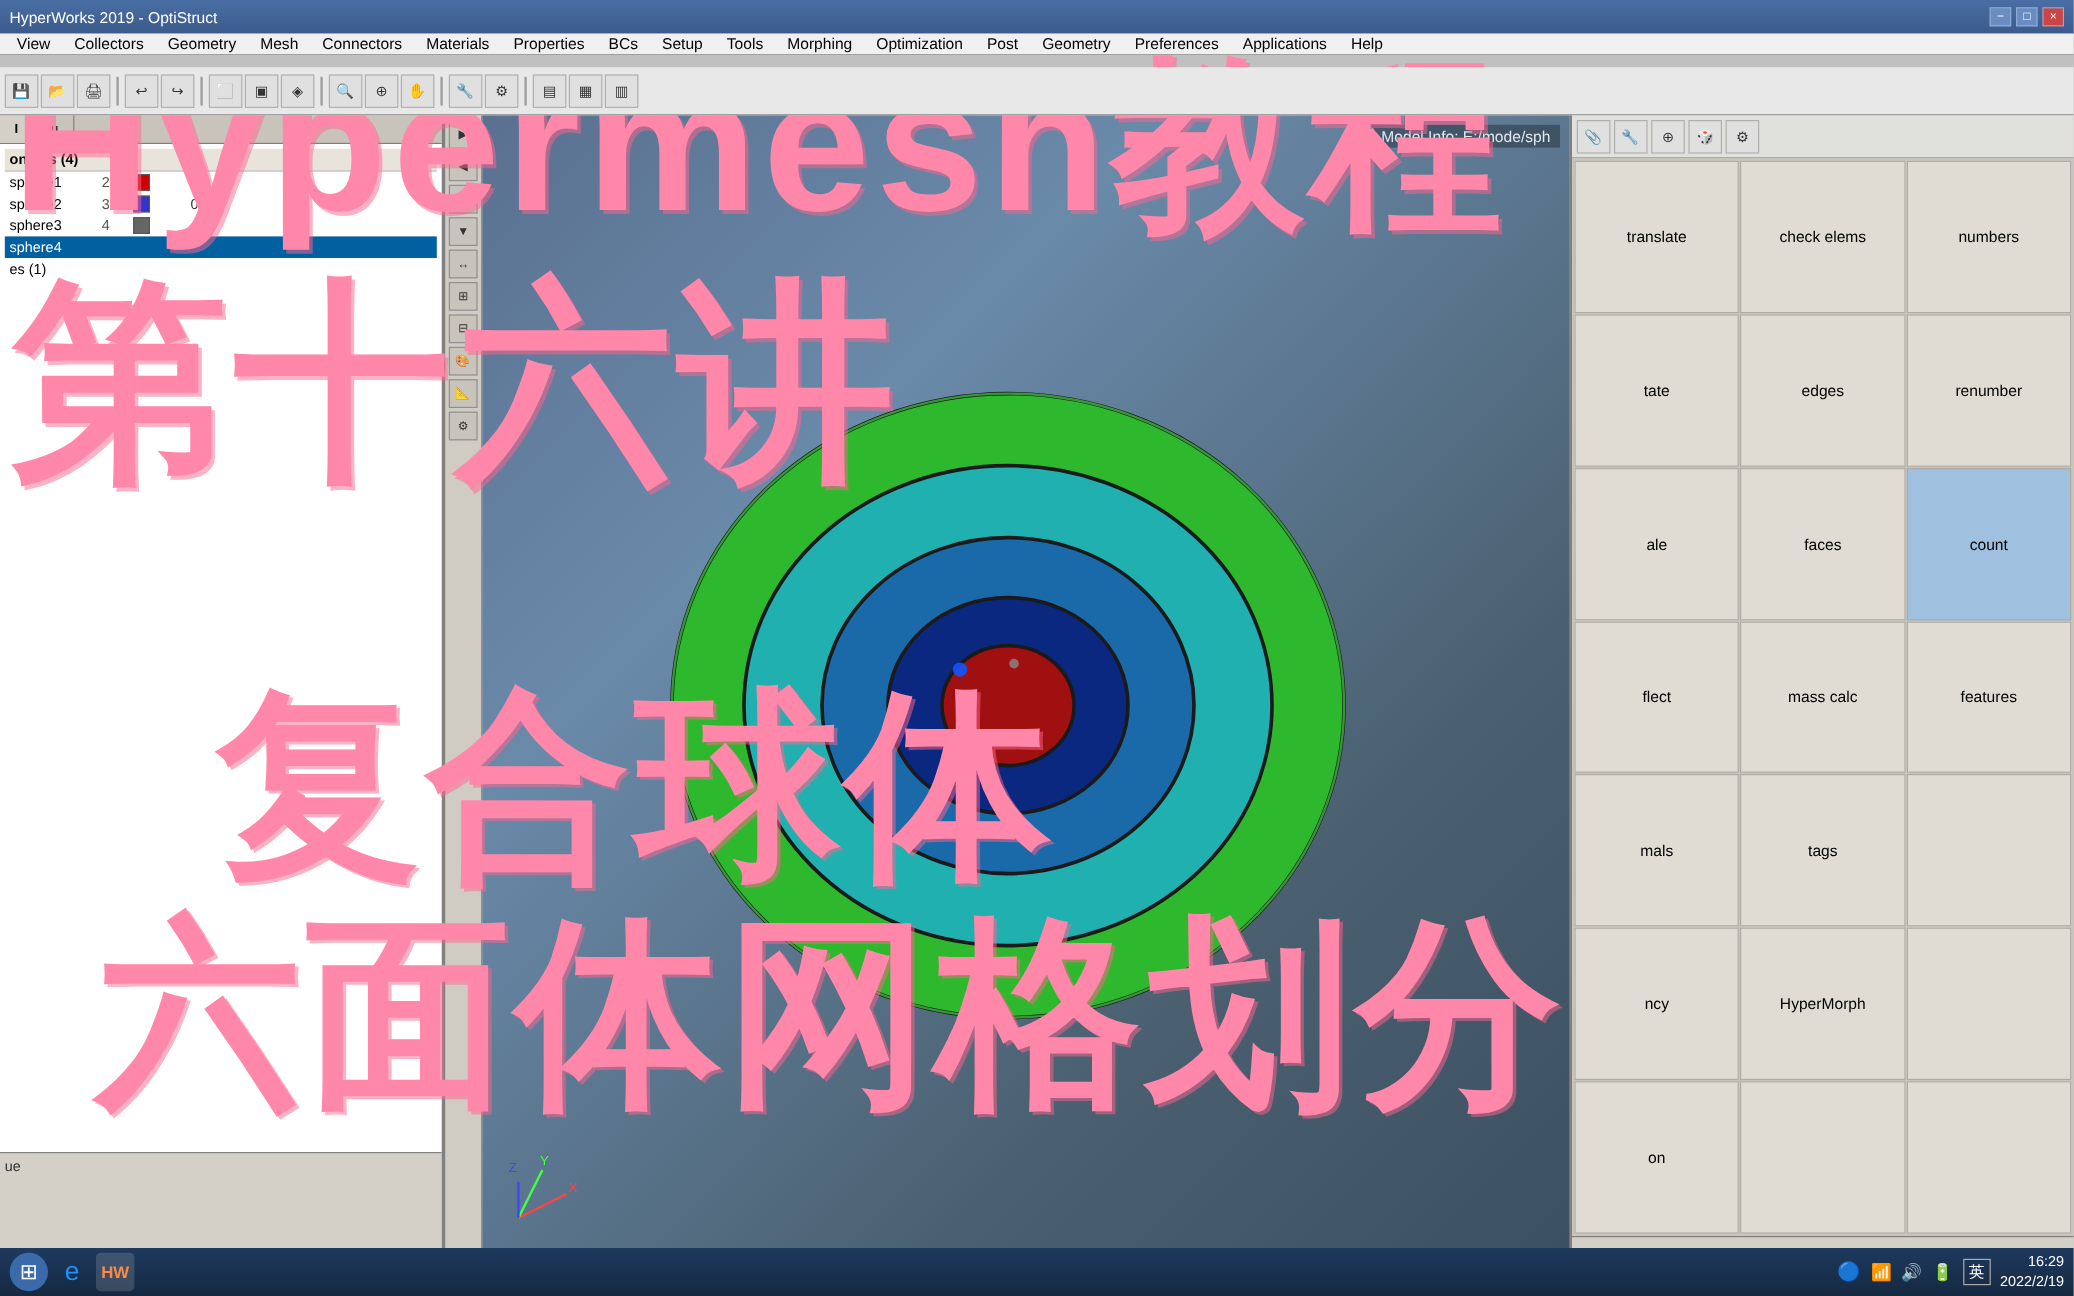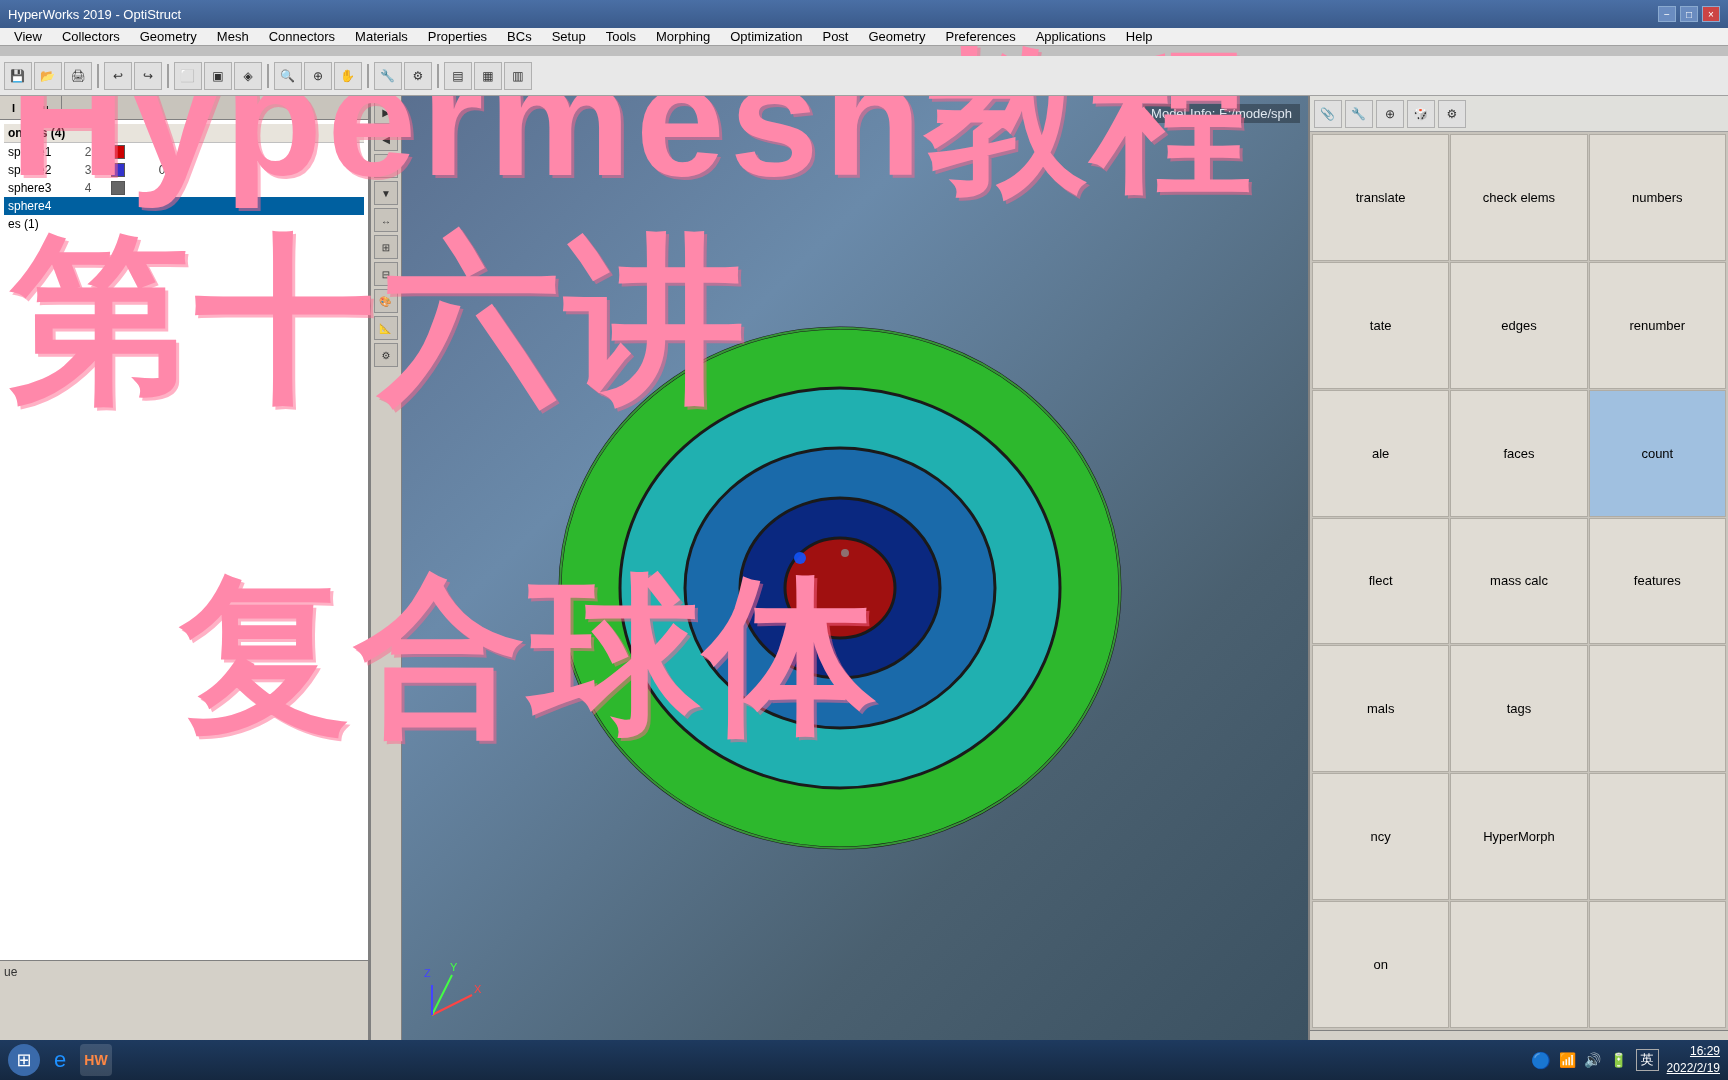--- a/index.html
+++ b/index.html
@@ -410,21 +410,20 @@
       gap: 8px;
       color: white;
       font-size: 12px;
     }
 
     .taskbar-clock {
       text-align: right;
       color: white;
       font-size: 12px;
       line-height: 1.4;
-      text-decoration: underline;
     }
 
     
     #mid-toolbar {
       width: 32px;
       height: 100%;
       background: #d0ccc4;
       border-right: 1px solid #808080;
       border-left: 1px solid #808080;
       display: flex;
@@ -688,20 +687,21 @@
       </div>
       <div style="width:32px;height:32px;background:#5577aa;border-radius:50%;margin-left:auto;display:flex;align-items:center;justify-content:center;color:white;font-size:14px;">👤</div>
     </div>
   </div>
 </div>
 
 <div id="overlay-text">
   <div class="big-text-line1">Hypermesh教程</div>
   <div class="big-text-line2">第十六讲</div>
   <div class="big-text-line3">复合球体</div>
+  <div class="big-text-line4">六面体网格划分</div>
 </div>
 
 <div class="taskbar">
   <div class="taskbar-start">⊞</div>
   <div class="taskbar-icon" style="color:#1e90ff;font-size:22px;">e</div>
   <div class="taskbar-icon" style="background:rgba(255,255,255,0.15);">
     <span style="color:#ff8844;font-size:14px;font-weight:bold;">HW</span>
   </div>
   <div class="taskbar-right">
     <span style="font-size:16px;">🔵</span>

